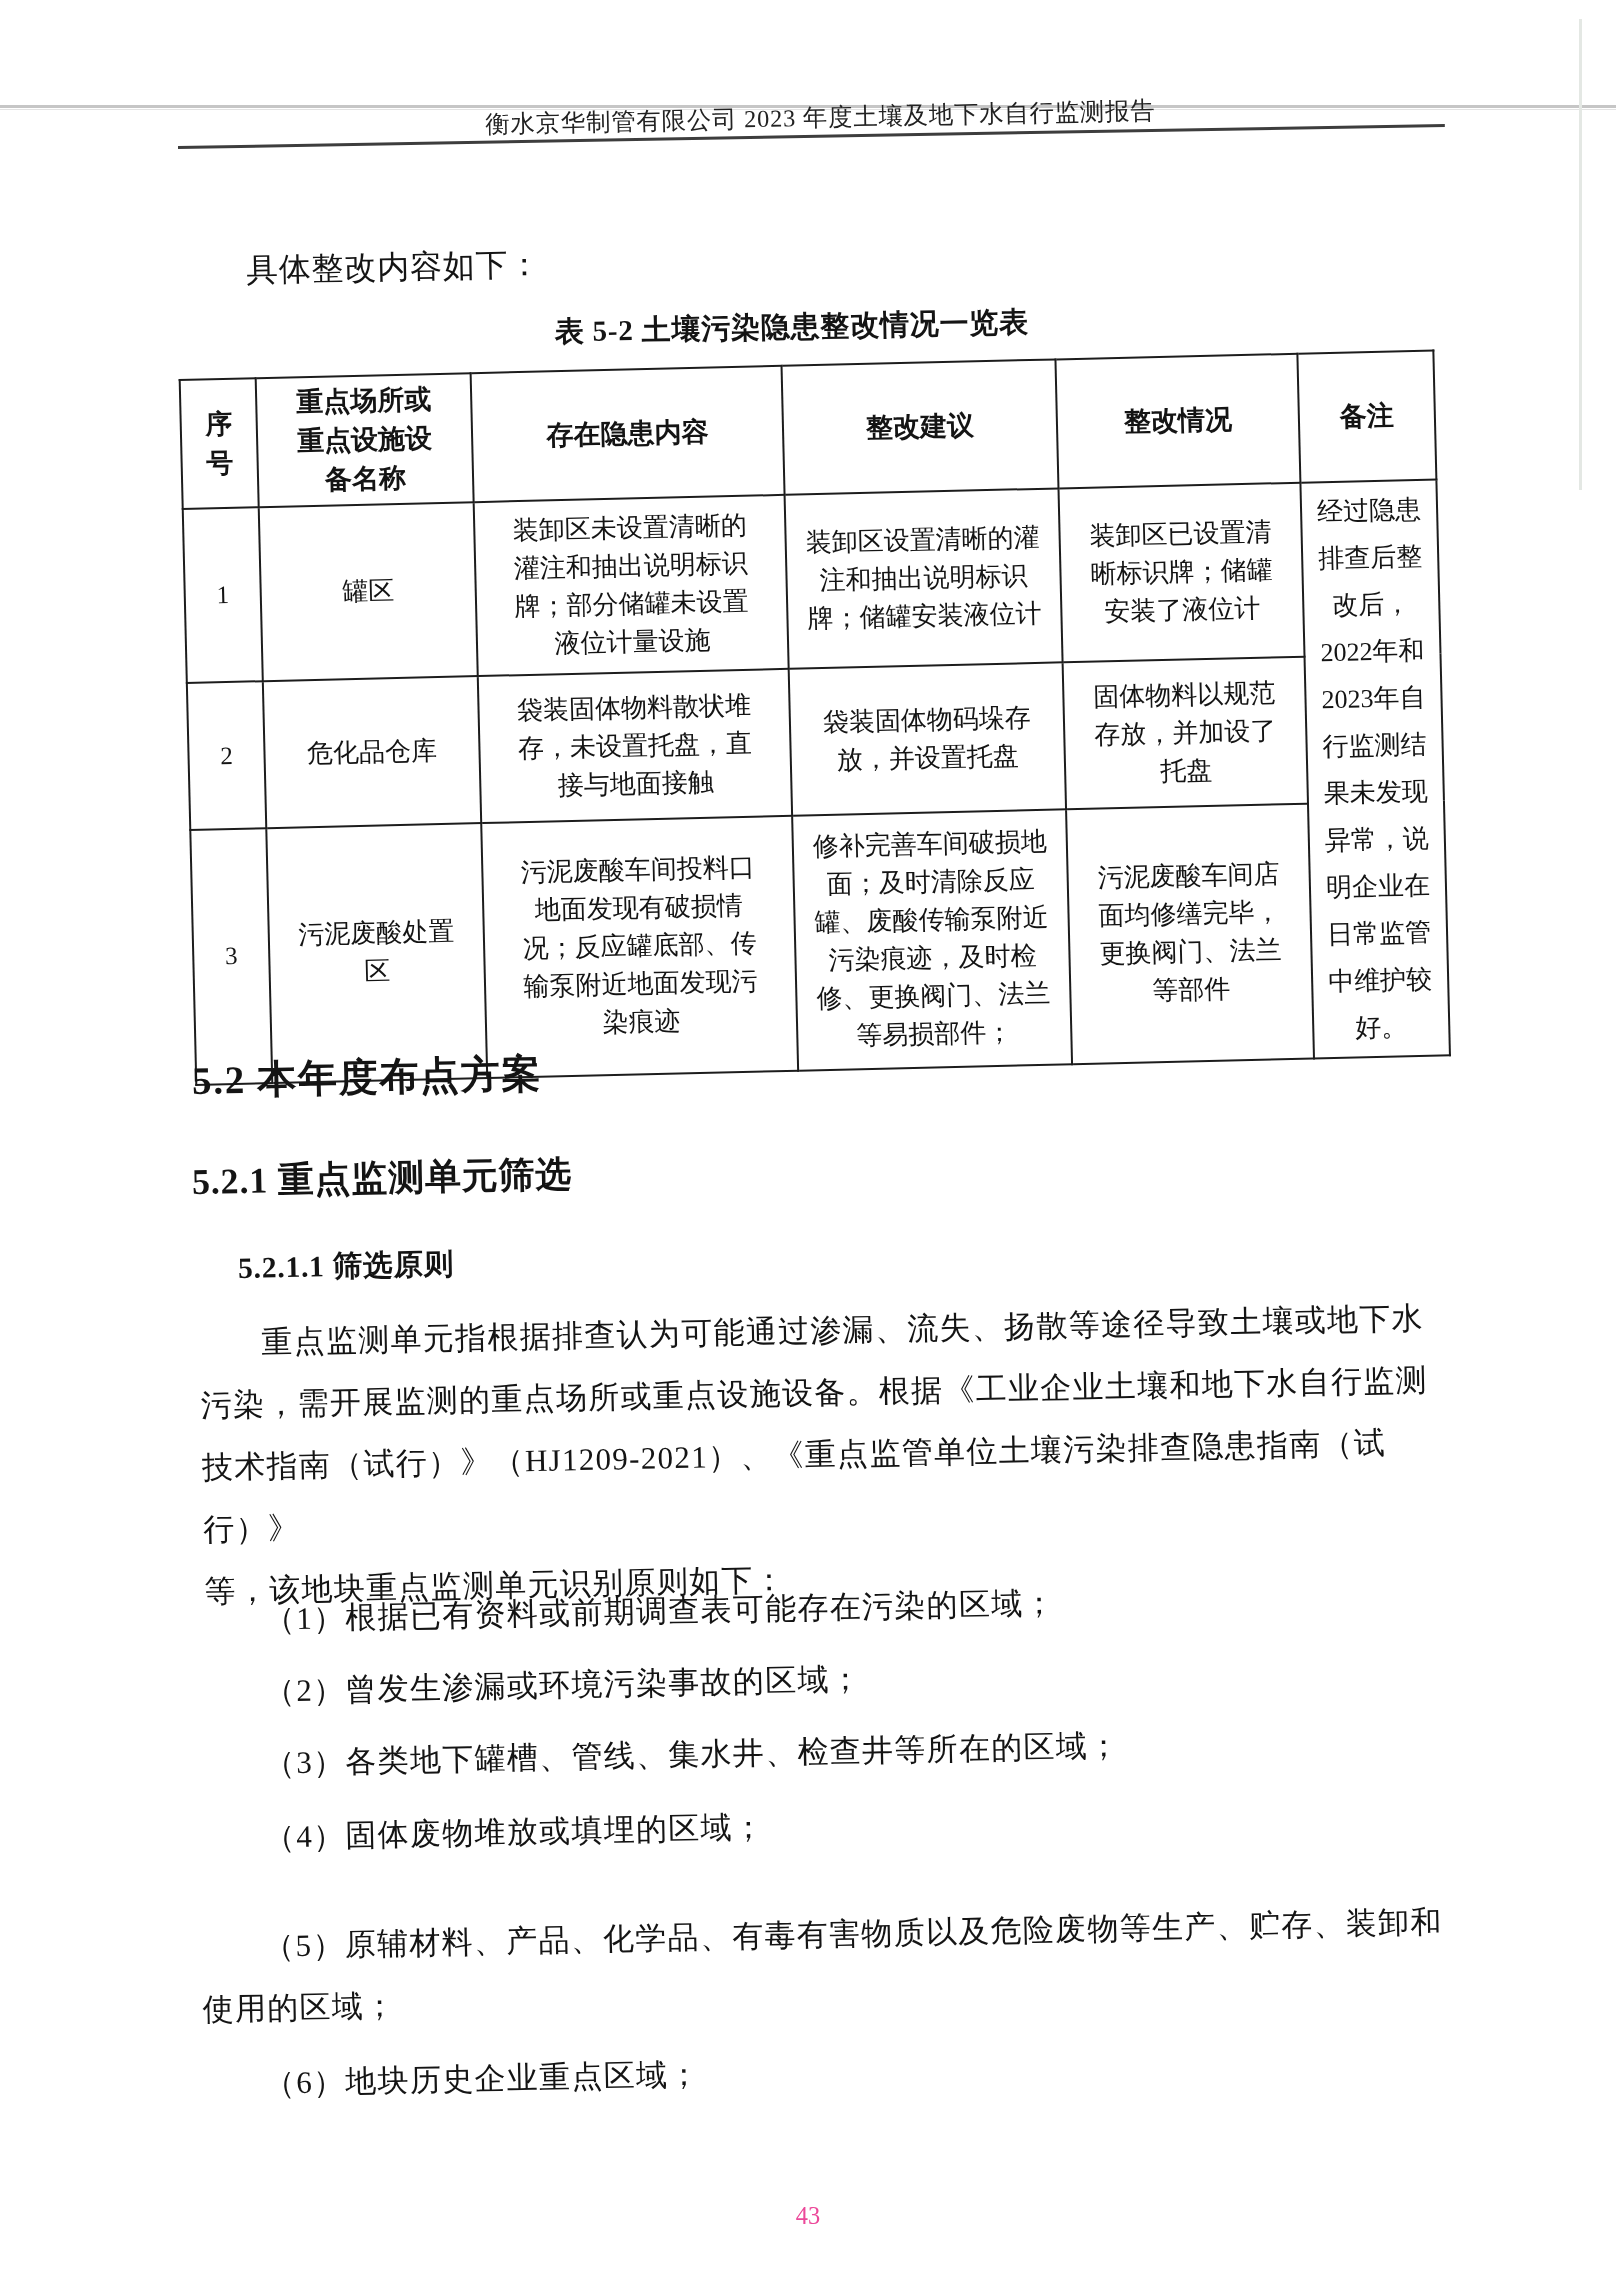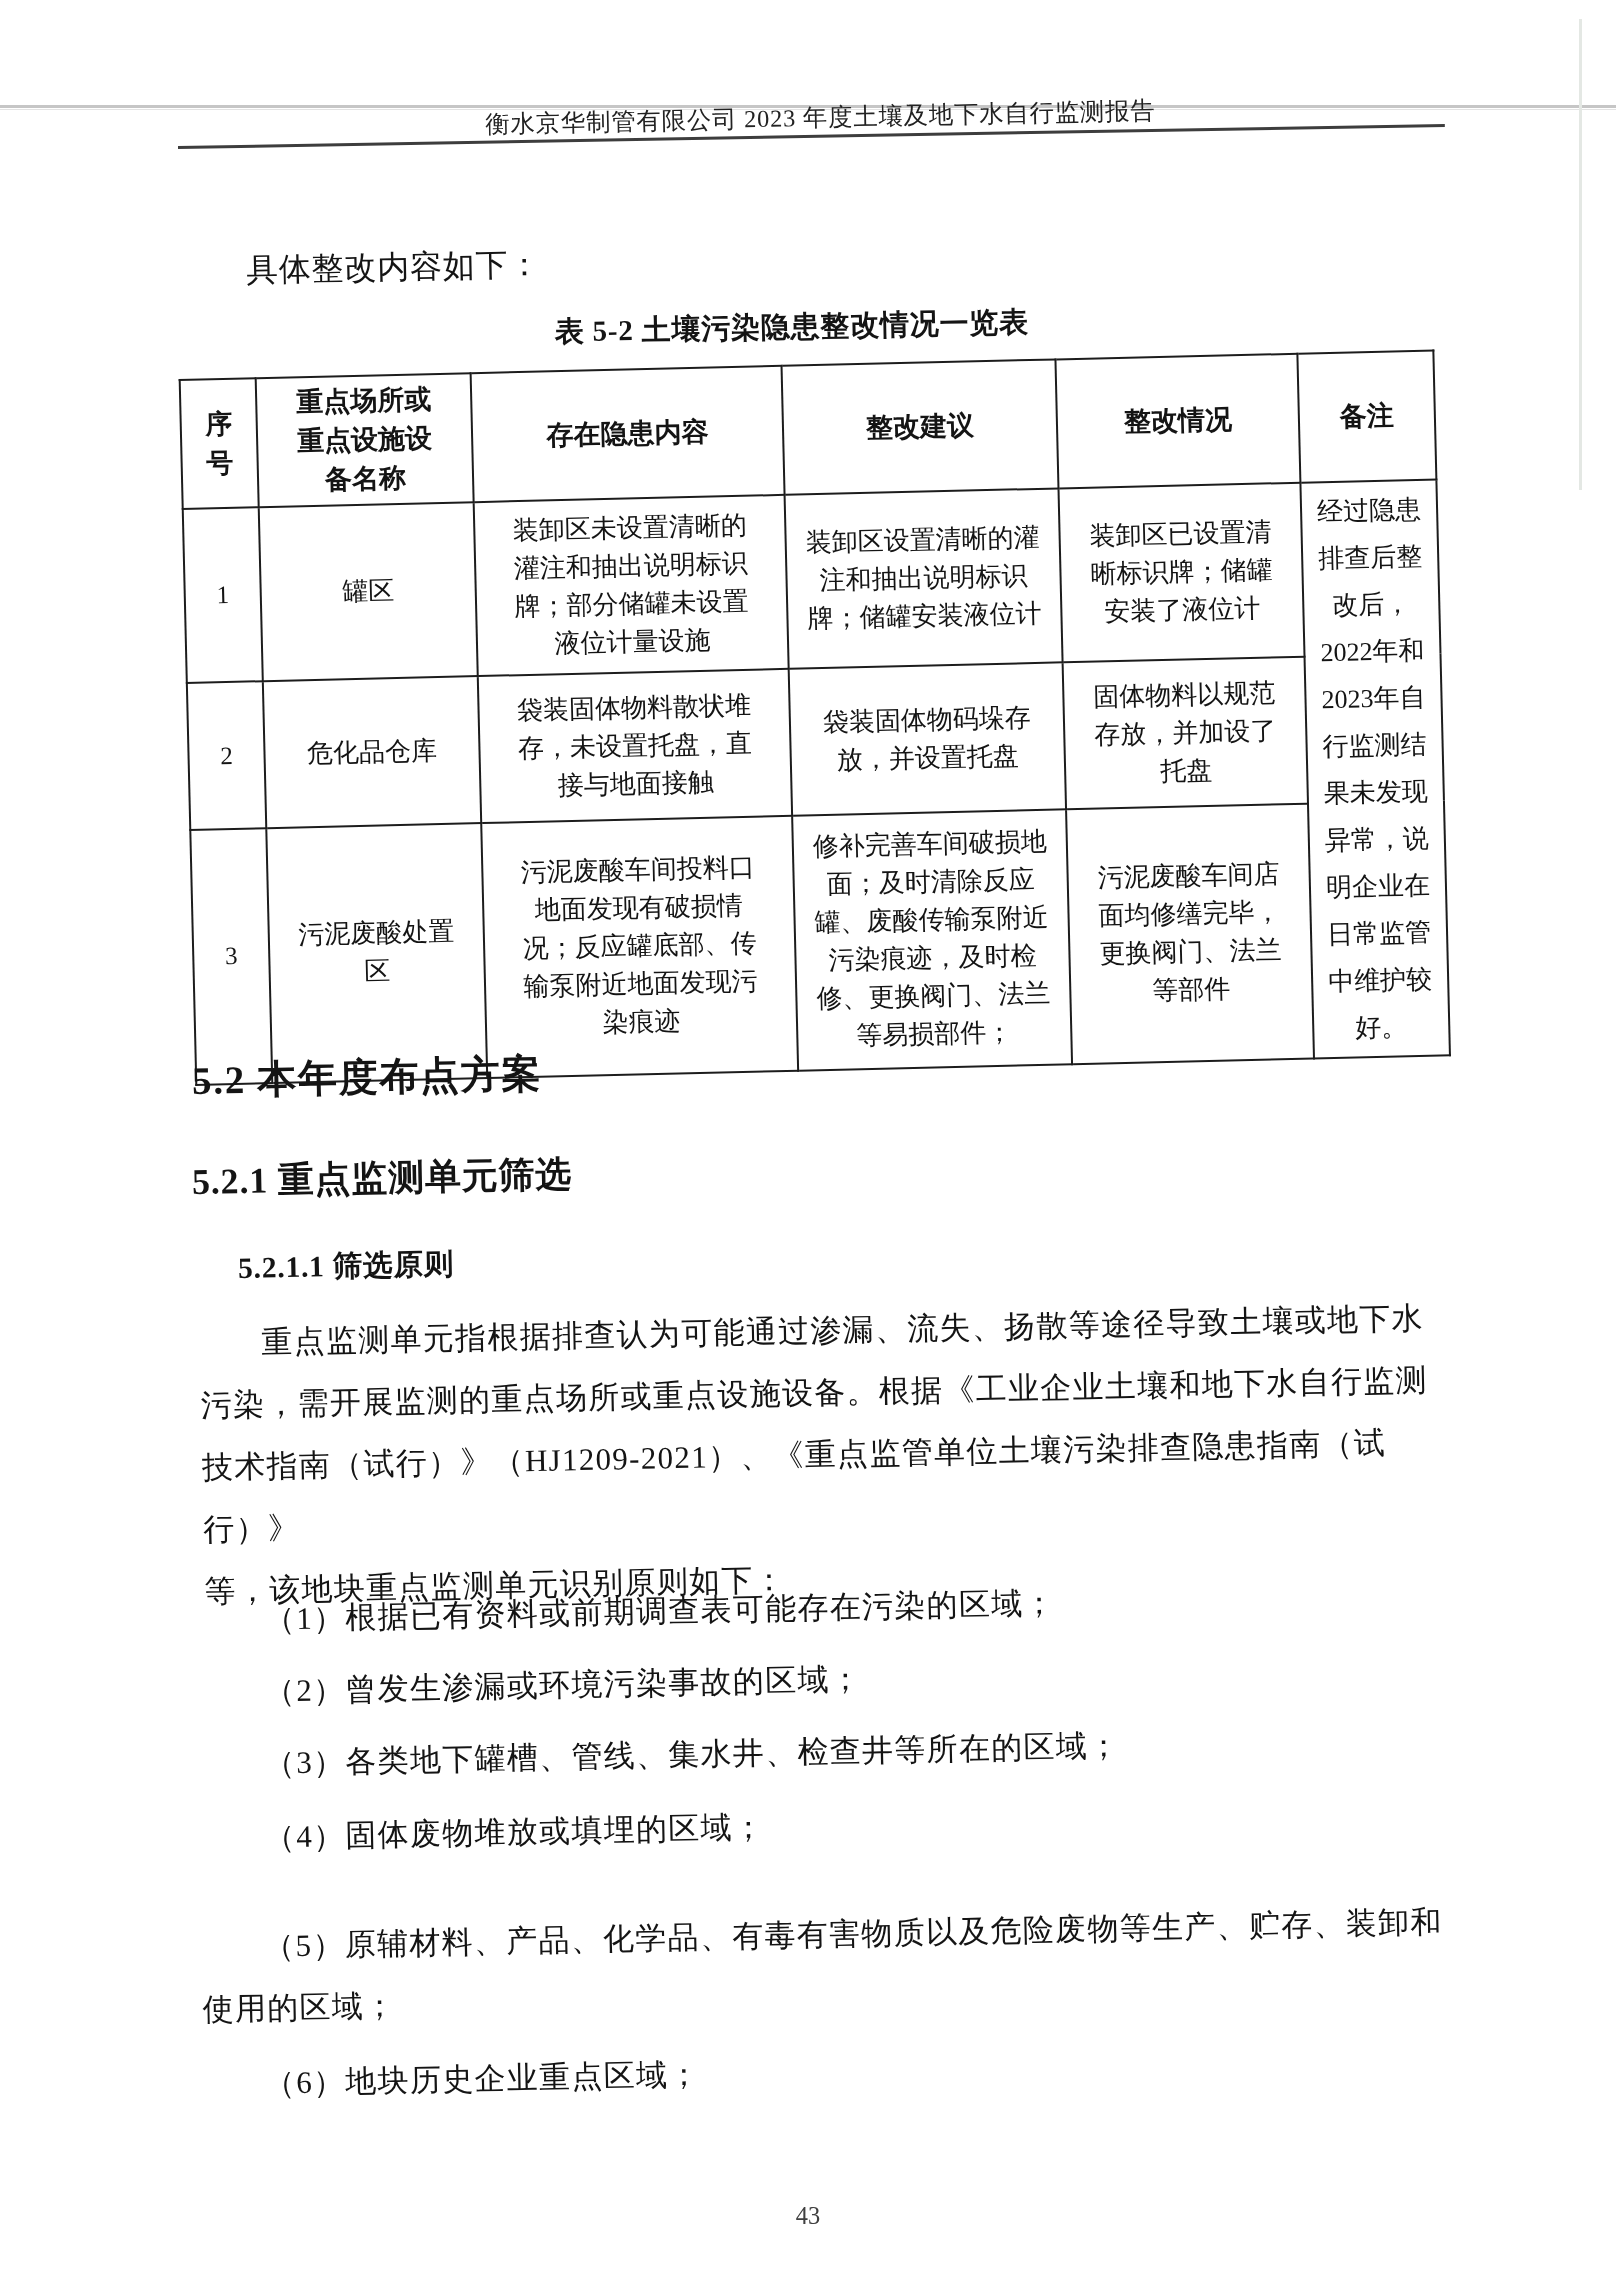--- a/index.html
+++ b/index.html
@@ -61,21 +61,21 @@
 
   .body-par { position: absolute; left: 202px; width: 1277px;
               font-size: 31px; line-height: 62px; letter-spacing: 1.3px;
               white-space: pre-line; text-align: left; }
   .par-main { top: 1313px; text-indent: 2em; }
   .item { text-indent: 2em; }
   .item-1 { top: 1590px; } .item-2 { top: 1662px; } .item-3 { top: 1734px; }
   .item-4 { top: 1808px; } .item-5 { top: 1917px; } .item-6 { top: 2054px; }
 
   .page-number { position: absolute; left: 0; top: 2202px; width: 1616px;
-                 text-align: center; font-size: 24.4px; color: #404040; transform: none; }
+                 text-align: center; font-size: 24.4px; color: #ec4899; transform: none; }
 </style>
 </head>
 <body>
 
 <div class="page">
 
   <div class="scan-top-rule"></div>
   <div class="scan-top-rule2"></div>
   <div class="page-edge-artifact"></div>
 

